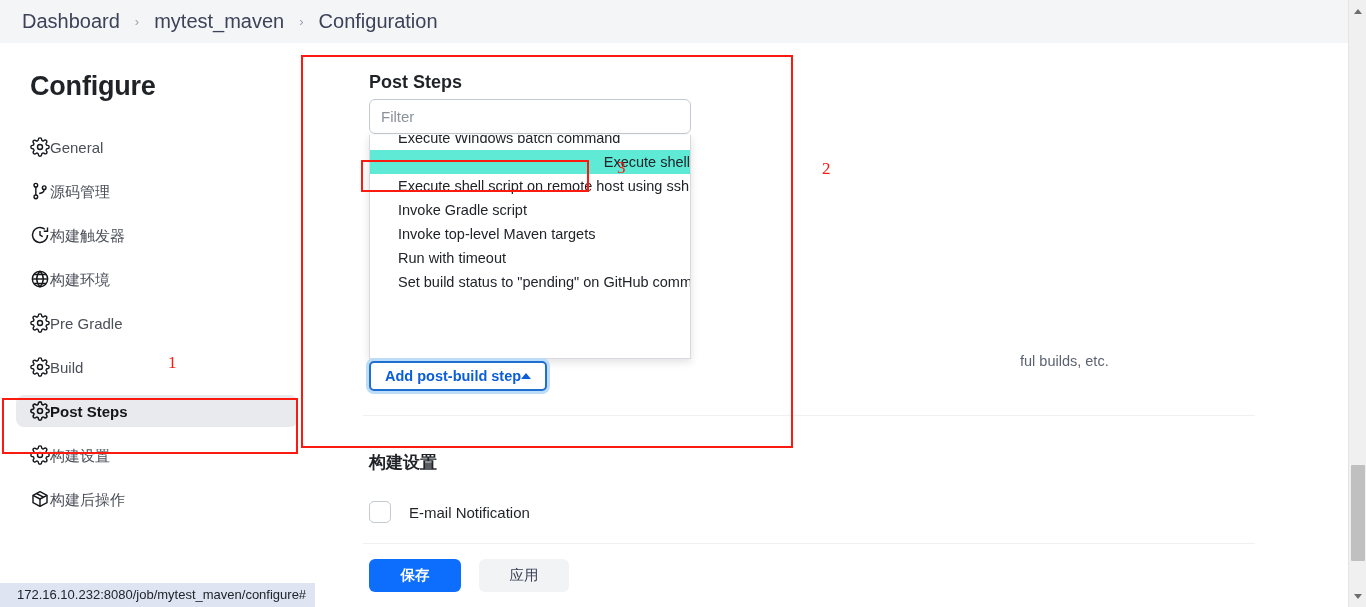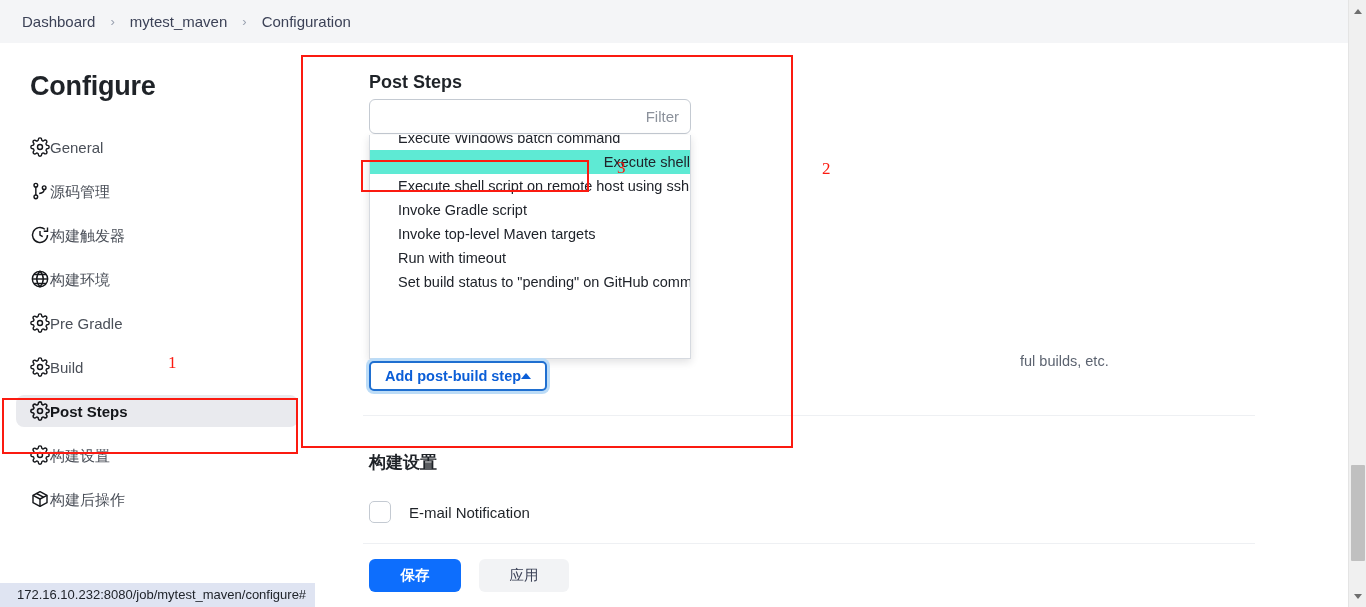--- a/index.html
+++ b/index.html
@@ -12,21 +12,21 @@
   }
 
   
   .topbar{
     position:absolute;left:0;top:0;width:1348px;height:43px;
     background:#f4f5f7;
     display:flex;align-items:center;
   }
   .crumbs{display:flex;align-items:center;padding-left:18px;gap:0;}
   .crumb{
-    font-size:15px;color:#3c4257;padding:2px 4px;
+    font-size:20px;color:#3c4257;padding:2px 4px;
     white-space:nowrap;cursor:pointer;text-align:center;
   }
   .crumb.first{color:#3c4257;}
   .crumb-sep{
     color:#9aa2b1;font-size:13px;padding:0 11px;user-select:none;
   }
 
   
   .page{
     position:absolute;left:0;top:43px;width:1348px;height:564px;
@@ -68,21 +68,20 @@
     position:absolute;left:63px;top:29px;
     font-size:18px;font-weight:bold;color:#1f2328;
   }
   .filter-box{
     position:absolute;left:63px;top:56px;width:322px;height:35px;
     box-sizing:border-box;
     border:1px solid #c4cad2;border-radius:6px;background:#ffffff;
     padding:0 11px;font-size:15px;color:#1f2328;
     font-family:"Liberation Sans","DejaVu Sans",sans-serif;
     outline:none;
-    text-align:right;
   }
   .filter-box::placeholder{color:#8b919b;}
 
   .dropdown{
     position:absolute;left:63px;top:92px;width:322px;height:224px;
     background:#ffffff;
     border:1px solid #d6dae0;border-top:none;
     box-shadow:0 3px 8px rgba(20,24,30,.13);
     overflow:hidden;
     box-sizing:border-box;

